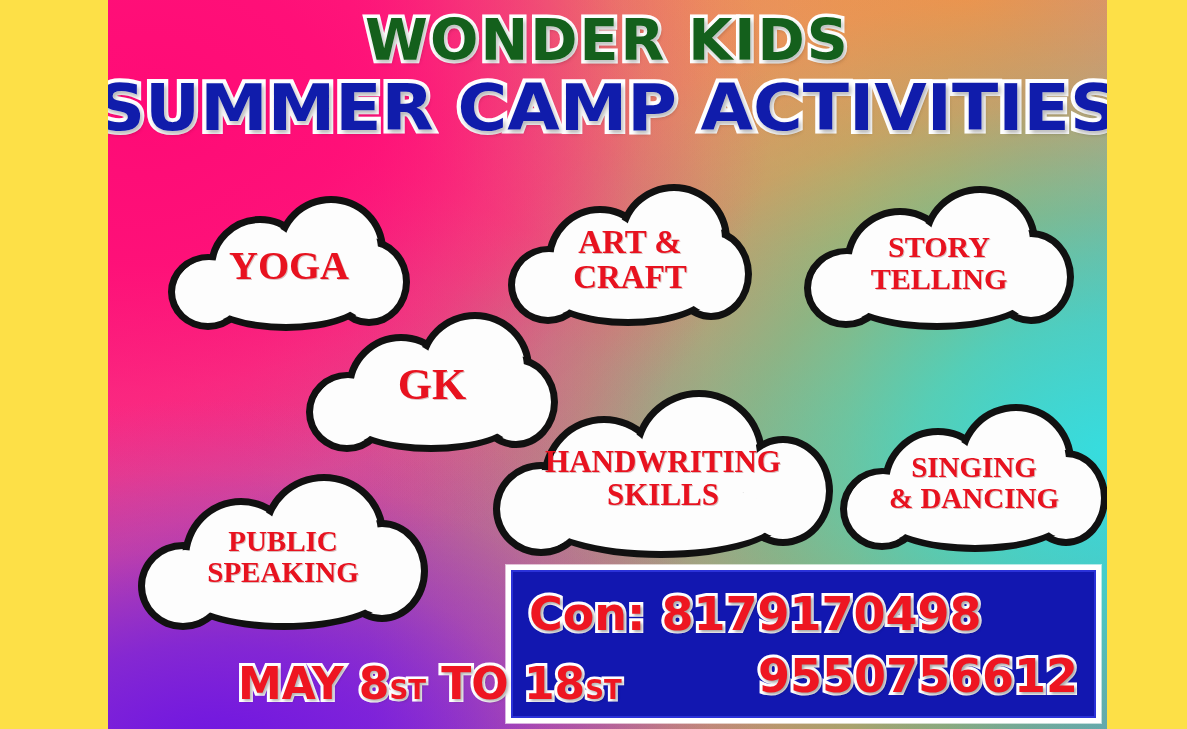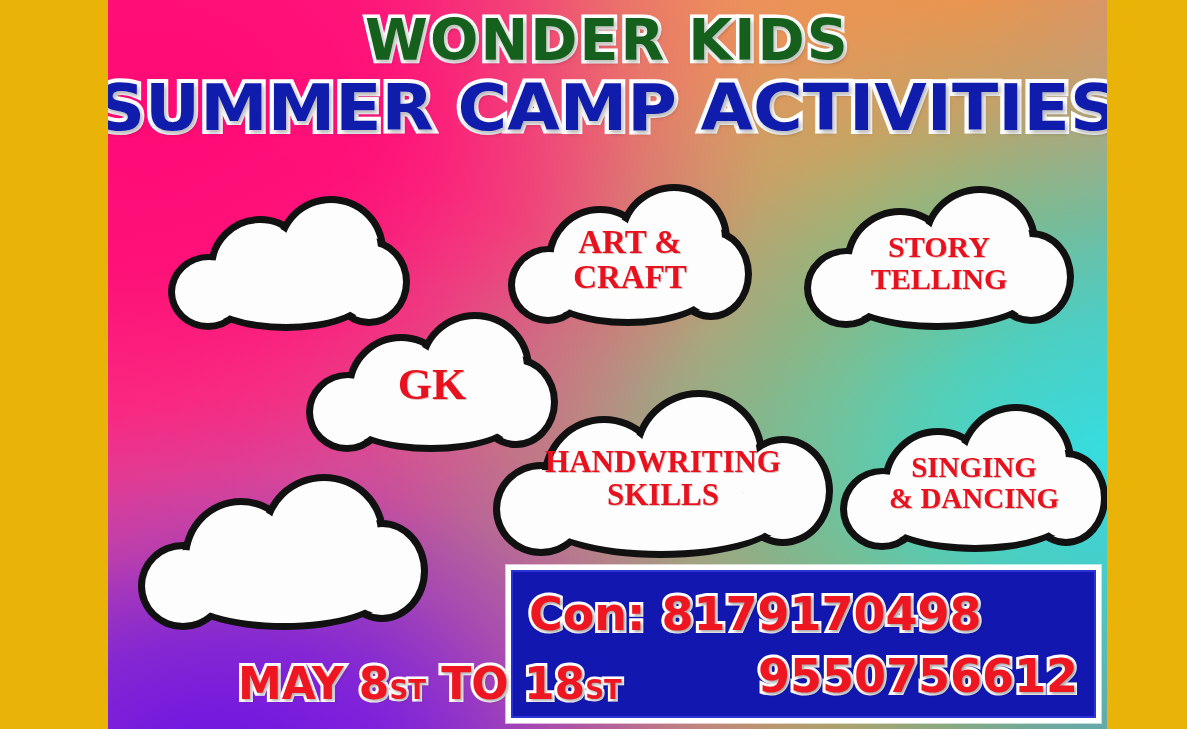--- a/index.html
+++ b/index.html
@@ -5,21 +5,21 @@
   * { margin:0; padding:0; box-sizing:border-box; }
   html,body {
     width:1187px; height:729px;
     background:#ffffff;
     font-family:"Liberation Sans", sans-serif;
     overflow:hidden;
   }
 
   #poster-root {
     position:absolute; left:0; top:0; width:1187px; height:729px;
-    background:#eab308;
+    background:#fde047;
   }
 
   
   .poster {
     position:absolute;
     left:108px; top:0px;
     width:999px; height:729px;
     overflow:hidden;
     background:#ff1f7a;
   }
@@ -258,20 +258,21 @@
         <i style="left:160px; top:42px; width:82px;  height:88px;"></i>
         <i style="left:36px;  top:70px; width:164px; height:65px;"></i>
       </div>
       <div class="fill">
         <i style="left:8px;  top:64px; width:66px;  height:62px;"></i>
         <i style="left:48px; top:28px; width:88px;  height:88px;"></i>
         <i style="left:116px;top:8px;  width:94px;  height:92px;"></i>
         <i style="left:168px;top:50px; width:66px;  height:72px;"></i>
         <i style="left:44px; top:76px; width:148px; height:51px;"></i>
       </div>
+      <div class="label" style="font-size:40px; margin-top:6px;">YOGA</div>
     </div>
 
     <div class="cloud" style="left:400px; top:184px; width:244px; height:142px;">
       <div class="blobs">
         <i style="left:0px;   top:62px; width:80px;  height:78px;"></i>
         <i style="left:38px;  top:22px; width:108px; height:108px;"></i>
         <i style="left:110px; top:0px;  width:112px; height:110px;"></i>
         <i style="left:162px; top:44px; width:82px;  height:92px;"></i>
         <i style="left:36px;  top:74px; width:168px; height:68px;"></i>
       </div>
@@ -369,20 +370,22 @@
         <i style="left:198px; top:46px; width:92px;  height:102px;"></i>
         <i style="left:42px;  top:82px; width:208px; height:74px;"></i>
       </div>
       <div class="fill">
         <i style="left:10px; top:76px; width:74px;  height:72px;"></i>
         <i style="left:54px; top:32px; width:100px; height:102px;"></i>
         <i style="left:134px;top:8px;  width:106px; height:104px;"></i>
         <i style="left:206px;top:54px; width:76px;  height:86px;"></i>
         <i style="left:52px; top:88px; width:190px; height:60px;"></i>
       </div>
+      <div class="label" style="font-size:29px; margin-top:10px;">PUBLIC
+SPEAKING</div>
     </div>
 
     <div class="contact-box">
       <div class="contact-inner">
         <div class="contact-line l1">Con: 8179170498</div>
         <div class="contact-line l2">9550756612</div>
       </div>
     </div>
 
     <div class="date-banner">

